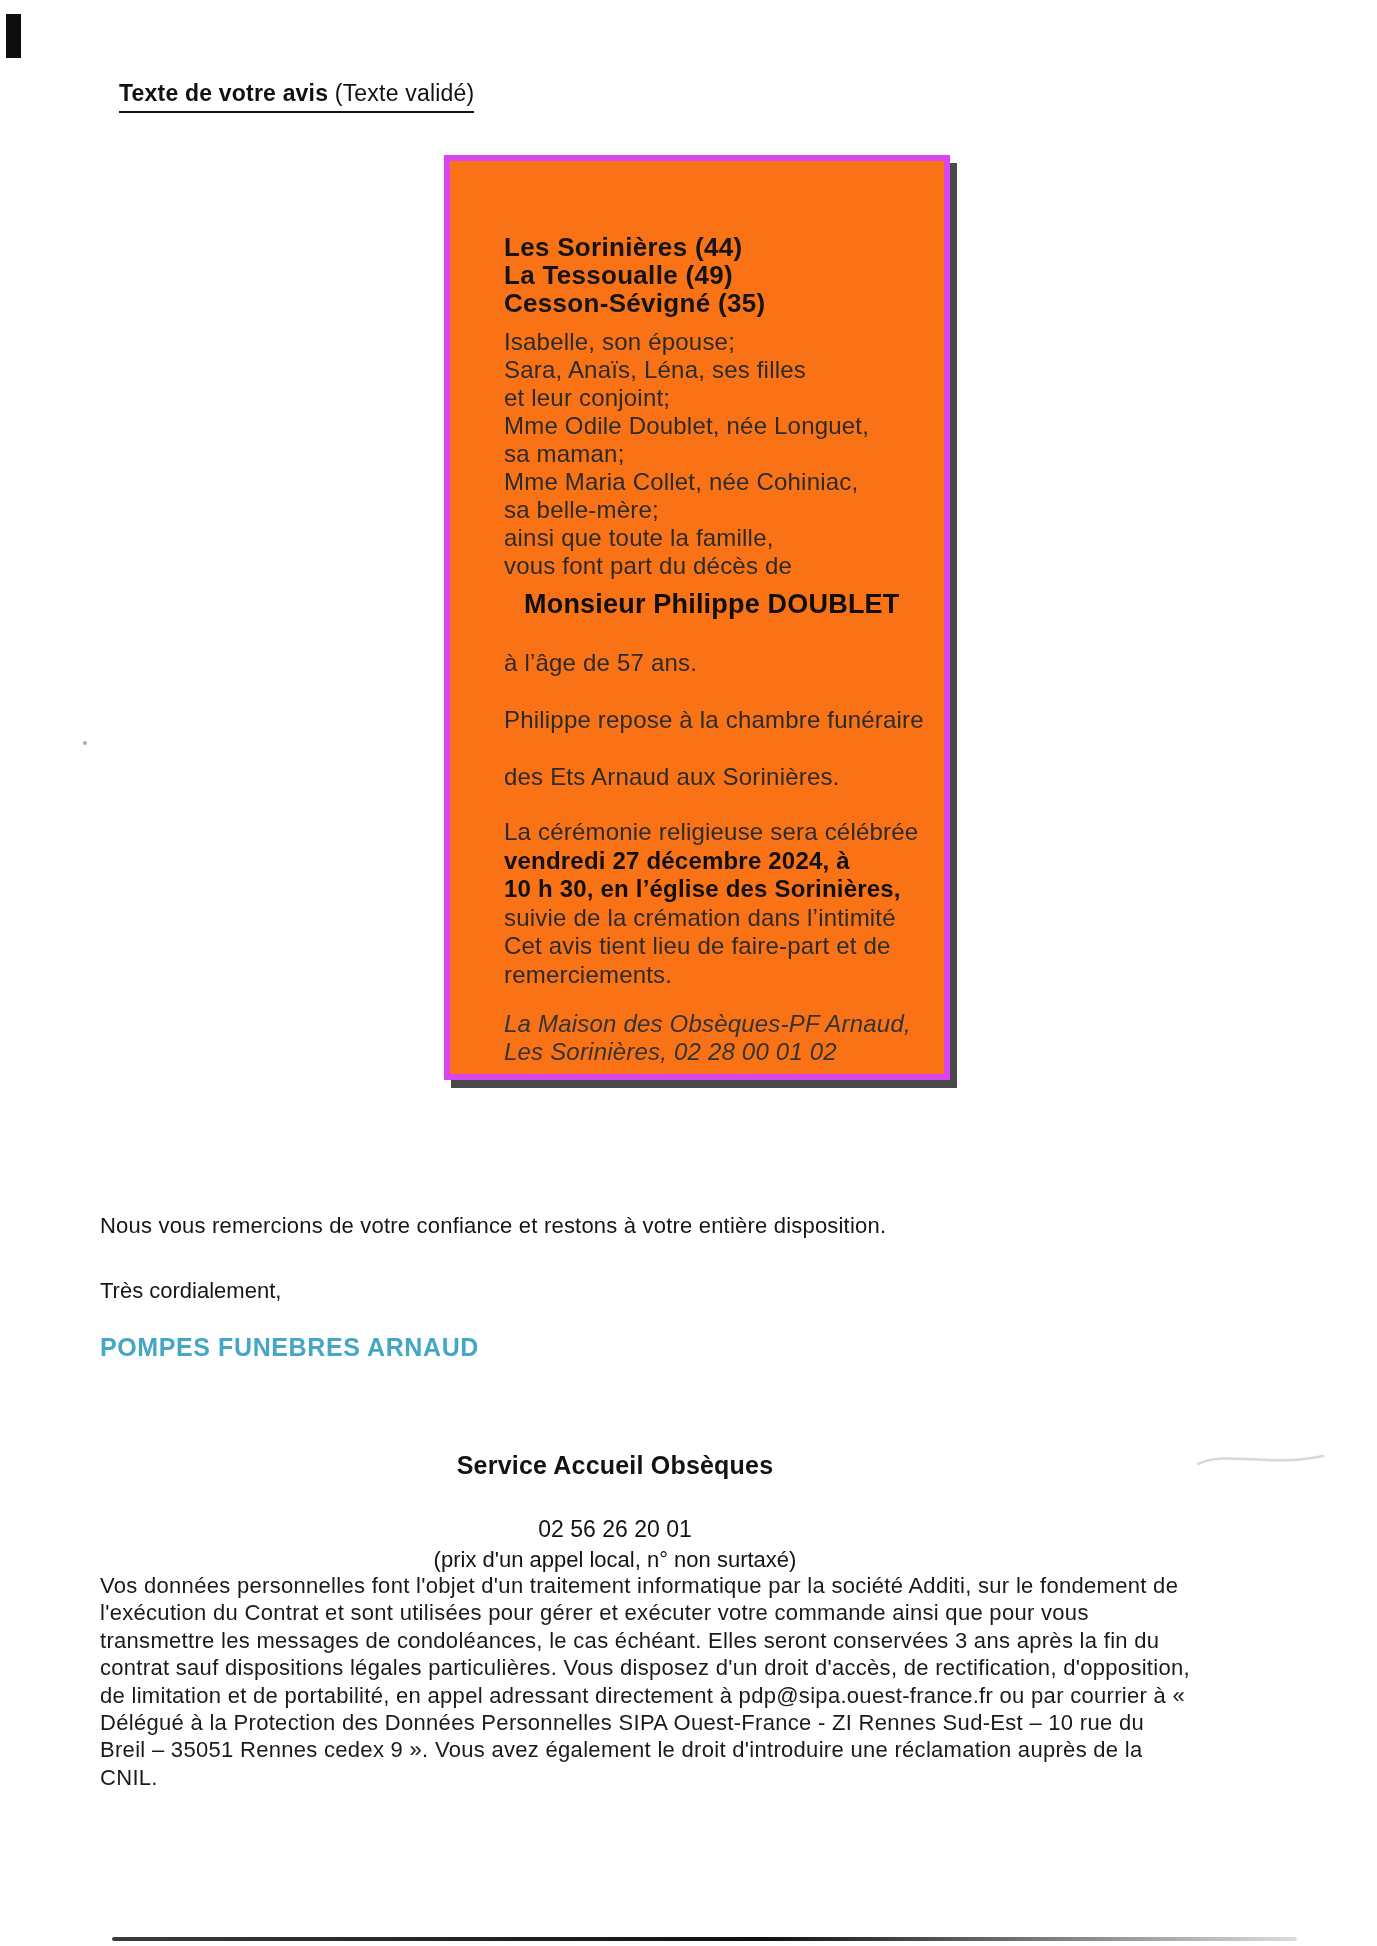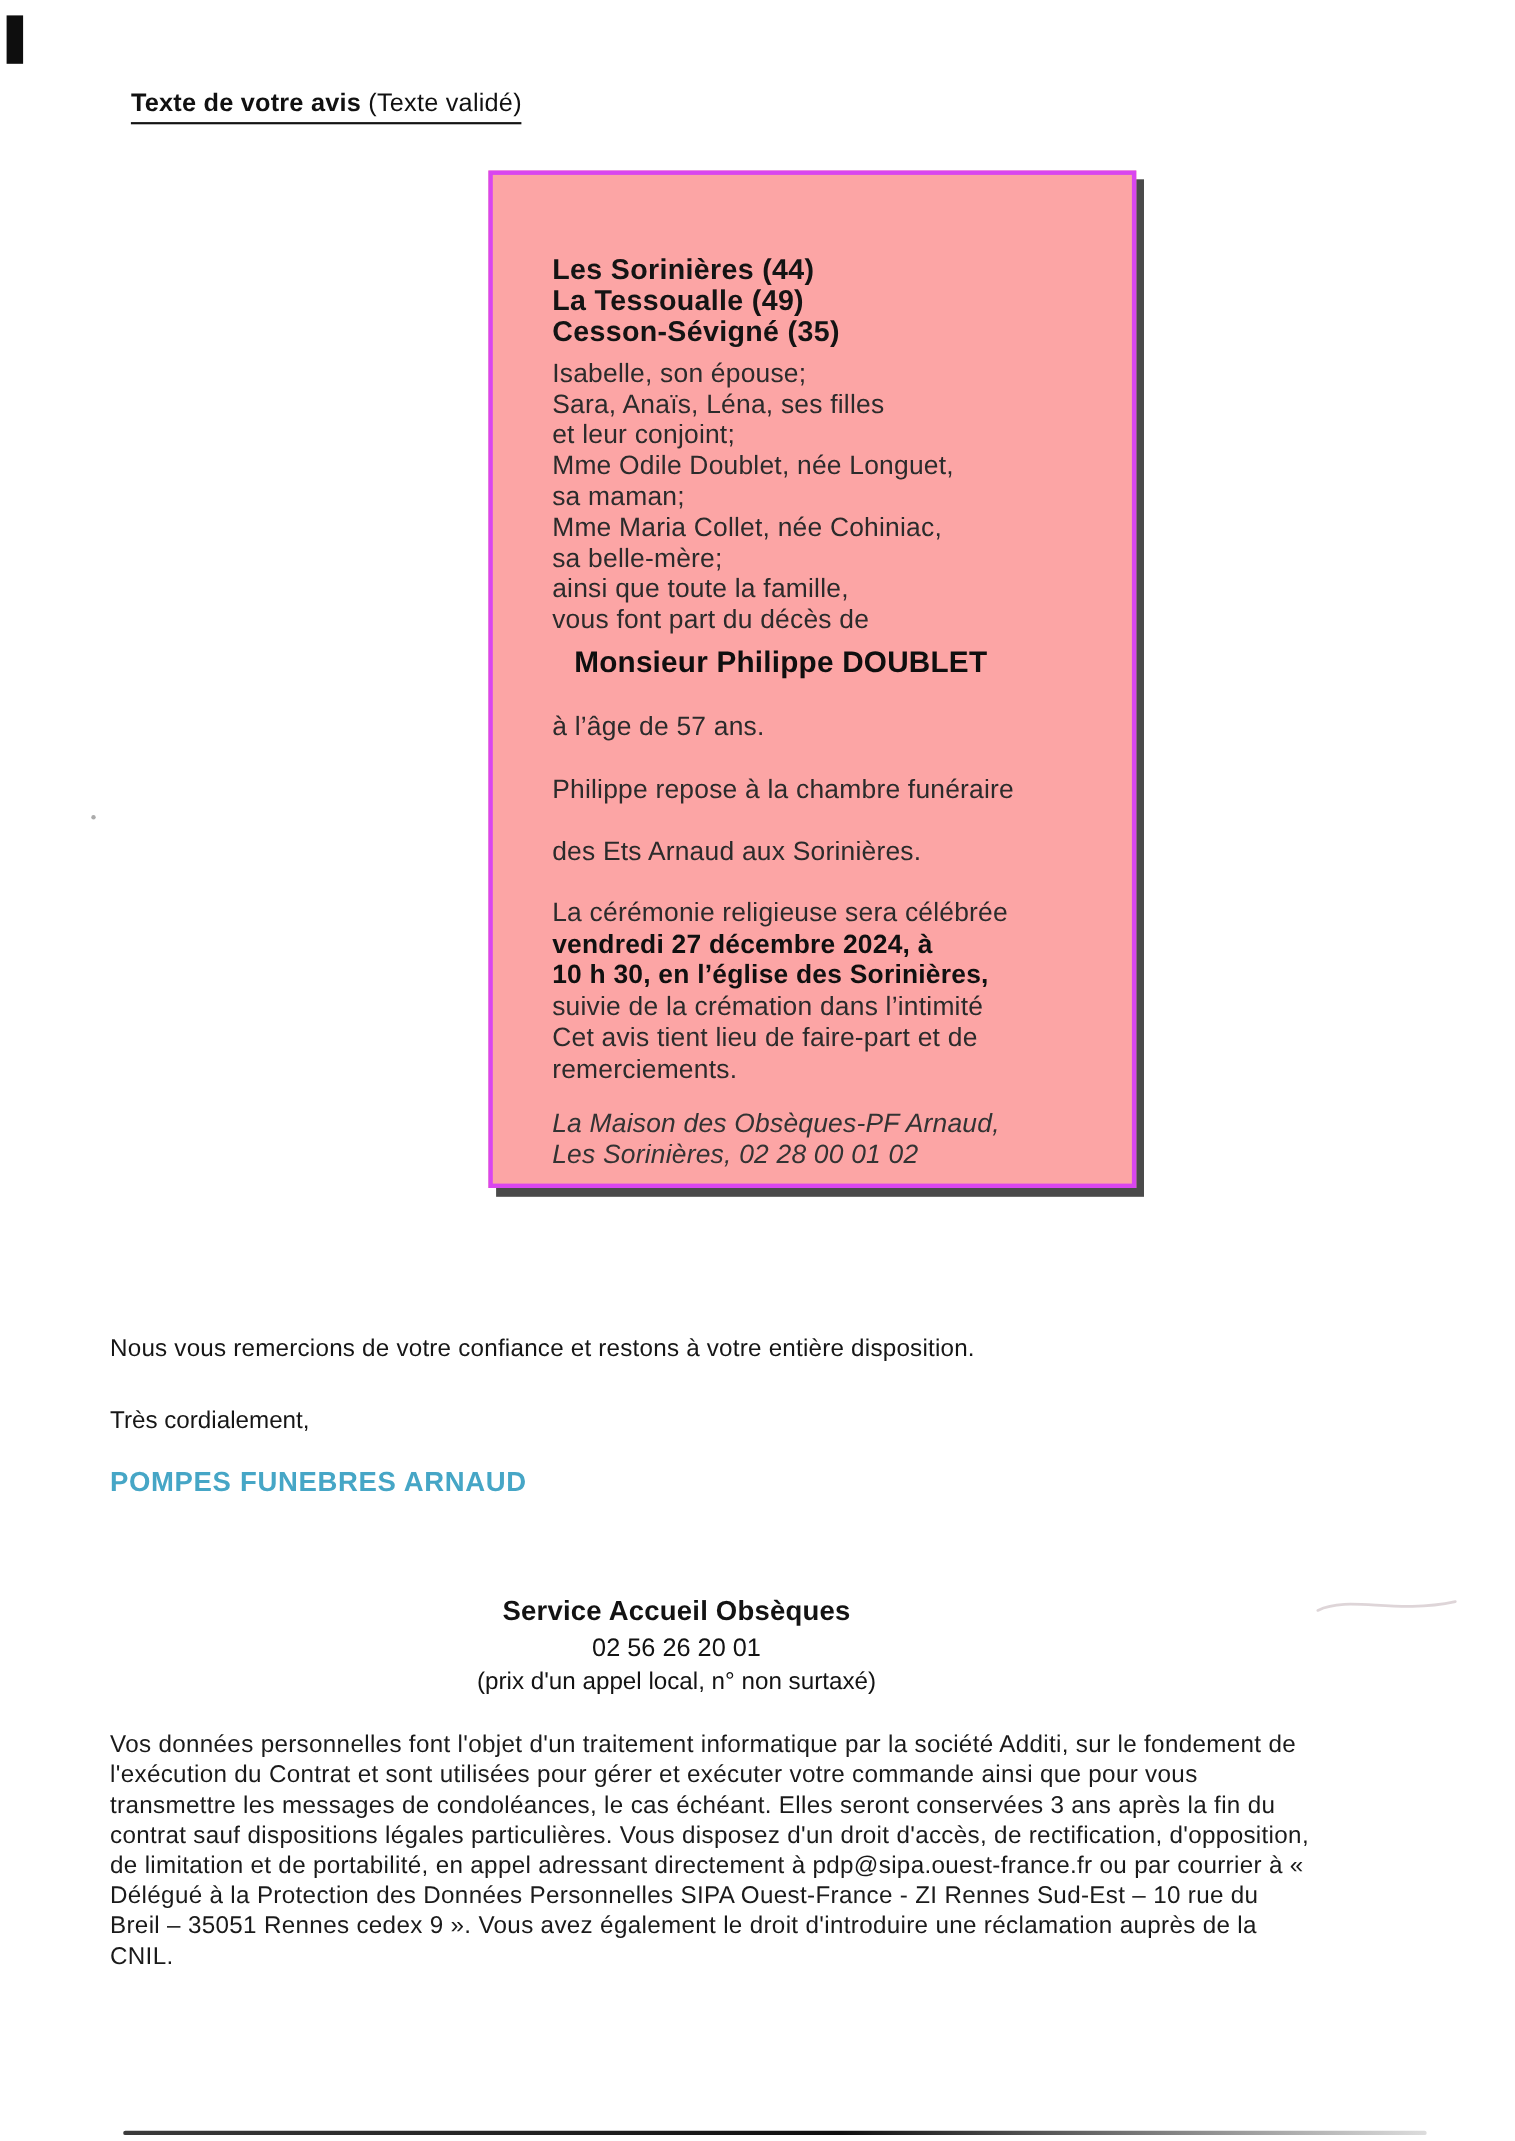--- a/index.html
+++ b/index.html
@@ -9,41 +9,41 @@
     font-family:"Liberation Sans","DejaVu Sans",sans-serif;
   }
   .abs{position:absolute;}
 
   
   .hdr{left:119px;top:80px;font-size:23px;color:#111;
        border-bottom:2px solid #131313;padding-bottom:4px;letter-spacing:.2px;}
   .hdr .b{font-weight:bold;}
 
   
-  .card{left:444px;top:155px;width:589px;height:925px;box-sizing:border-box;
-        background:#fca5a5;border:4px solid #d946ef;
+  .card{left:444px;top:155px;width:506px;height:925px;box-sizing:border-box;
+        background:#f97316;border:6px solid #d946ef;
         box-shadow:7px 8px 0 #4a4a4a;
         padding:72px 0 0 54px;}
   .ln{font-size:24px;line-height:28px;white-space:nowrap;color:#2b2b2b;letter-spacing:.2px;}
   .loc .ln{font-size:26px;font-weight:bold;color:#141414;letter-spacing:.3px;}
   .fam{margin-top:11px;}
   .name{font-size:27px;font-weight:bold;color:#0f0f0f;margin:8px 0 0 20px;
         line-height:32px;white-space:nowrap;letter-spacing:.2px;}
   .det{margin-top:14px;} .det .ln{line-height:29px;margin-top:28px;}
   .cer{margin-top:27px;} .cer .ln{line-height:28.5px;}
   .ln.bold{font-weight:bold;color:#101010;}
   .sig{margin-top:21px;} .sig .ln{font-style:italic;color:#333;}
 
   
   .thanks{left:100px;top:1213px;font-size:22px;color:#161616;letter-spacing:.2px;}
   .closing{left:100px;top:1278px;font-size:22px;color:#161616;}
   .company{left:100px;top:1333px;font-size:25px;font-weight:bold;letter-spacing:.6px;}
   .service{left:0;top:1448px;width:1230px;text-align:center;color:#131313;}
   .svc-title{font-size:25px;font-weight:bold;line-height:34px;letter-spacing:.2px;}
-  .svc-phone{font-size:23px;line-height:31px;}
+  .svc-phone{font-size:23px;line-height:31px;margin-top:32px;}
   .svc-note{font-size:22px;line-height:30px;}
 
   .privacy{left:100px;top:1572px;width:1240px;font-size:22px;line-height:27.4px;
            color:#1a1a1a;letter-spacing:.3px;}
   .privacy div{white-space:nowrap;}
 
   
   .mark-topleft{left:6px;top:14px;width:15px;height:44px;background:#0e0e0e;}
   .dash1{left:818px;top:396px;width:9px;height:3px;background:#8f8f8f;opacity:.7;}
   .dot1{left:83px;top:741px;width:4px;height:4px;background:#ababab;border-radius:50%;}

